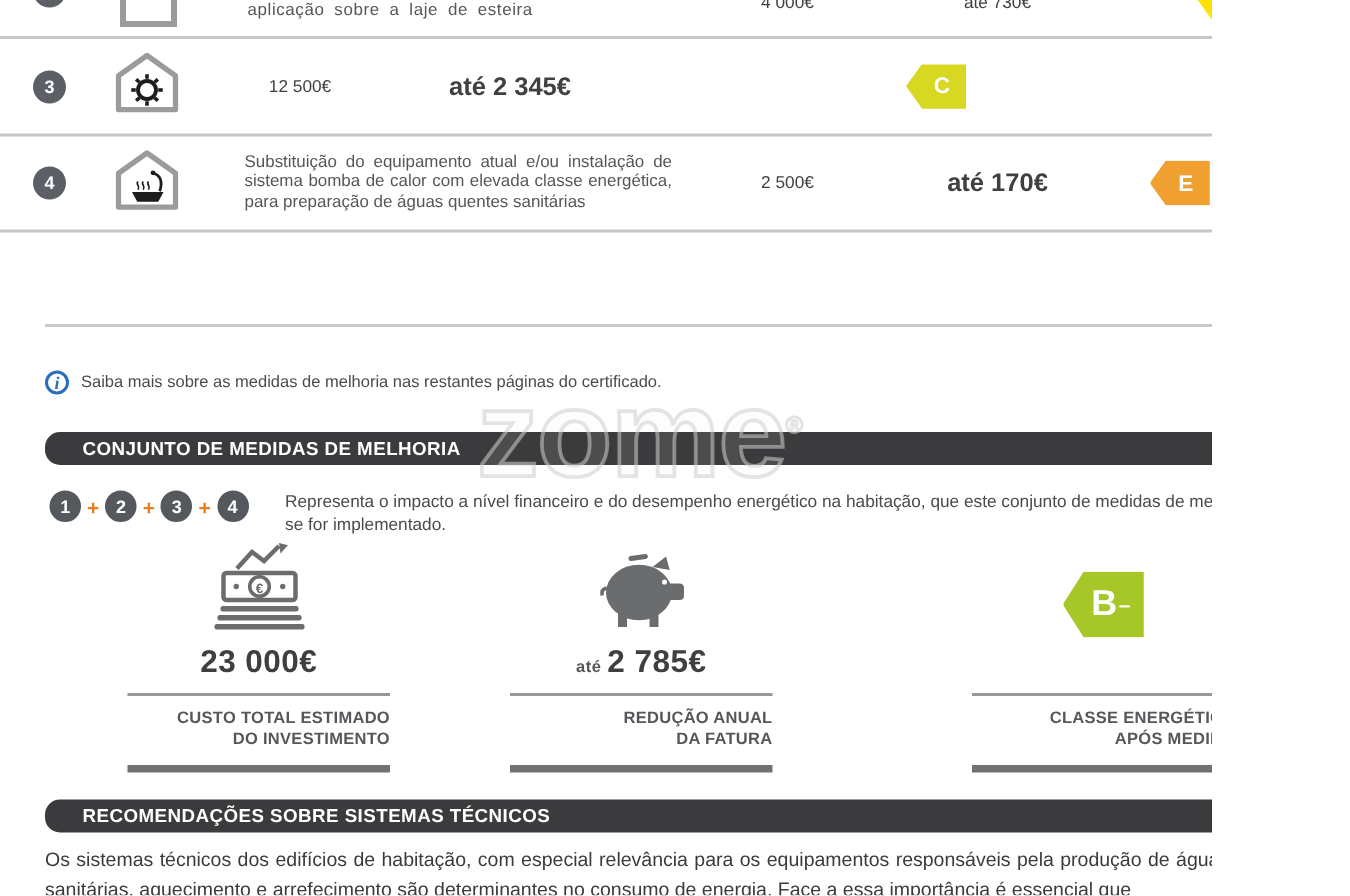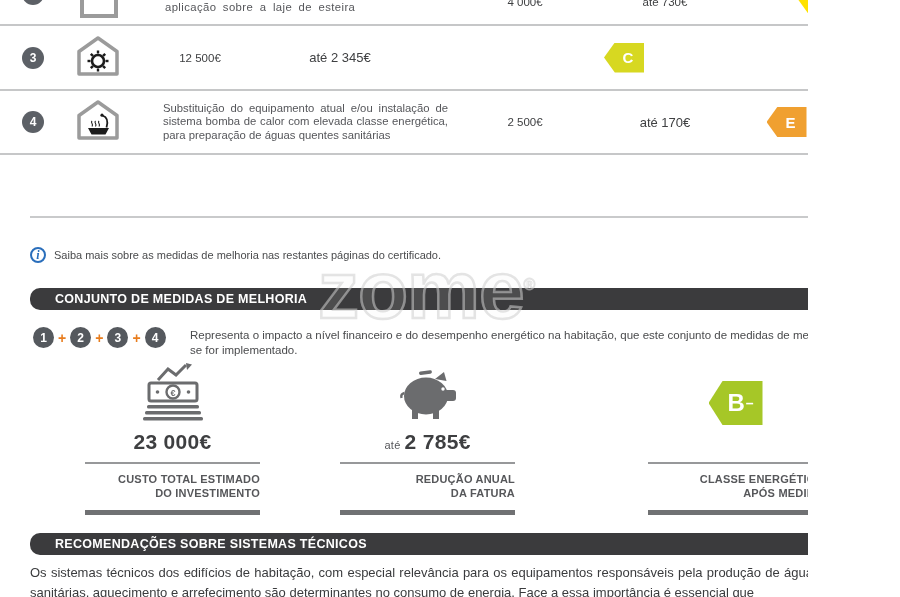--- a/index.html
+++ b/index.html
@@ -10,21 +10,21 @@
   
   .mtable { position:absolute; top:0; left:30; width:838; width:838px; }
   .mrow { display:flex; align-items:center; border-bottom:2px solid #c6c7c8; }
   .mrow.r3 { height:65px; }
   .mrow.r4 { height:64px; }
   .col-num   { width:66px; display:flex; justify-content:center; }
   .col-icon  { width:64px; display:flex; justify-content:center; }
   .col-desc  { width:325px; padding:0 7px 0 33px; font-size:11.3px; color:#55565a;
                line-height:13.5px; text-align:justify; }
   .col-cost  { width:140px; text-align:center; font-size:11.5px; color:#3f4042; }
-  .col-save  { width:140px; text-align:center; font-size:13px; color:#3f4042; }
+  .col-save  { width:140px; text-align:center; font-size:17px; color:#3f4042;font-weight:bold; }
   .col-badge { flex:1; display:flex; justify-content:center; }
   .num-circle { width:22px; height:22px; border-radius:50%; background:#5c6066; color:#fff;
                 font-size:12px; font-weight:bold; display:flex; align-items:center; justify-content:center; }
   .class-badge { width:40px; height:30px; clip-path:polygon(0 50%, 27% 0, 100% 0, 100% 100%, 27% 100%);
                  color:#fff; font-weight:bold; font-size:15px; display:flex; align-items:center;
                  justify-content:center; padding-left:8px; }
 
   
   .mrow-partial { position:relative; height:26px; overflow:hidden; border-bottom:2px solid #c6c7c8; }
   .p-circle { position:absolute; left:22px; top:-17px; }
@@ -69,21 +69,21 @@
               color:#4a4b4d; line-height:15px; }
 
   
   .stat-col { position:absolute; width:175px; }
   .stat1 { top:363px; left:85px; }
   .stat2 { top:363px; left:340px; }
   .stat3 { top:363px; left:648px; }
   .stat-icon-area { height:62px; display:flex; align-items:flex-end; justify-content:center; }
   .stat-value { height:37px; text-align:center; font-size:21px; font-weight:bold; color:#3e3f41;
                 padding-top:5px; letter-spacing:.3px; }
-  .stat-prefix { font-size:11px; font-weight:normal; color:#55565a; margin-right:4px; }
+  .stat-prefix { font-size:11px; font-weight:bold; color:#55565a; margin-right:4px; }
   .stat-label-box { border-top:2px solid #97989a; border-bottom:5px solid #707173;
                     padding:8px 0 10px; text-align:right; font-size:11px; font-weight:bold;
                     color:#56575a; line-height:14px; letter-spacing:.2px; }
   .big-class-badge { width:54px; height:44px; clip-path:polygon(0 50%, 26% 0, 100% 0, 100% 100%, 26% 100%);
                      color:#fff; font-weight:bold; font-size:24px; display:flex; align-items:center;
                      justify-content:center; padding-left:10px; }
   .big-class-badge sup { font-size:14px; margin-left:1px; }
 
   
   .bottom-par { position:absolute; top:563px; left:30px; width:840px; font-size:13px;

